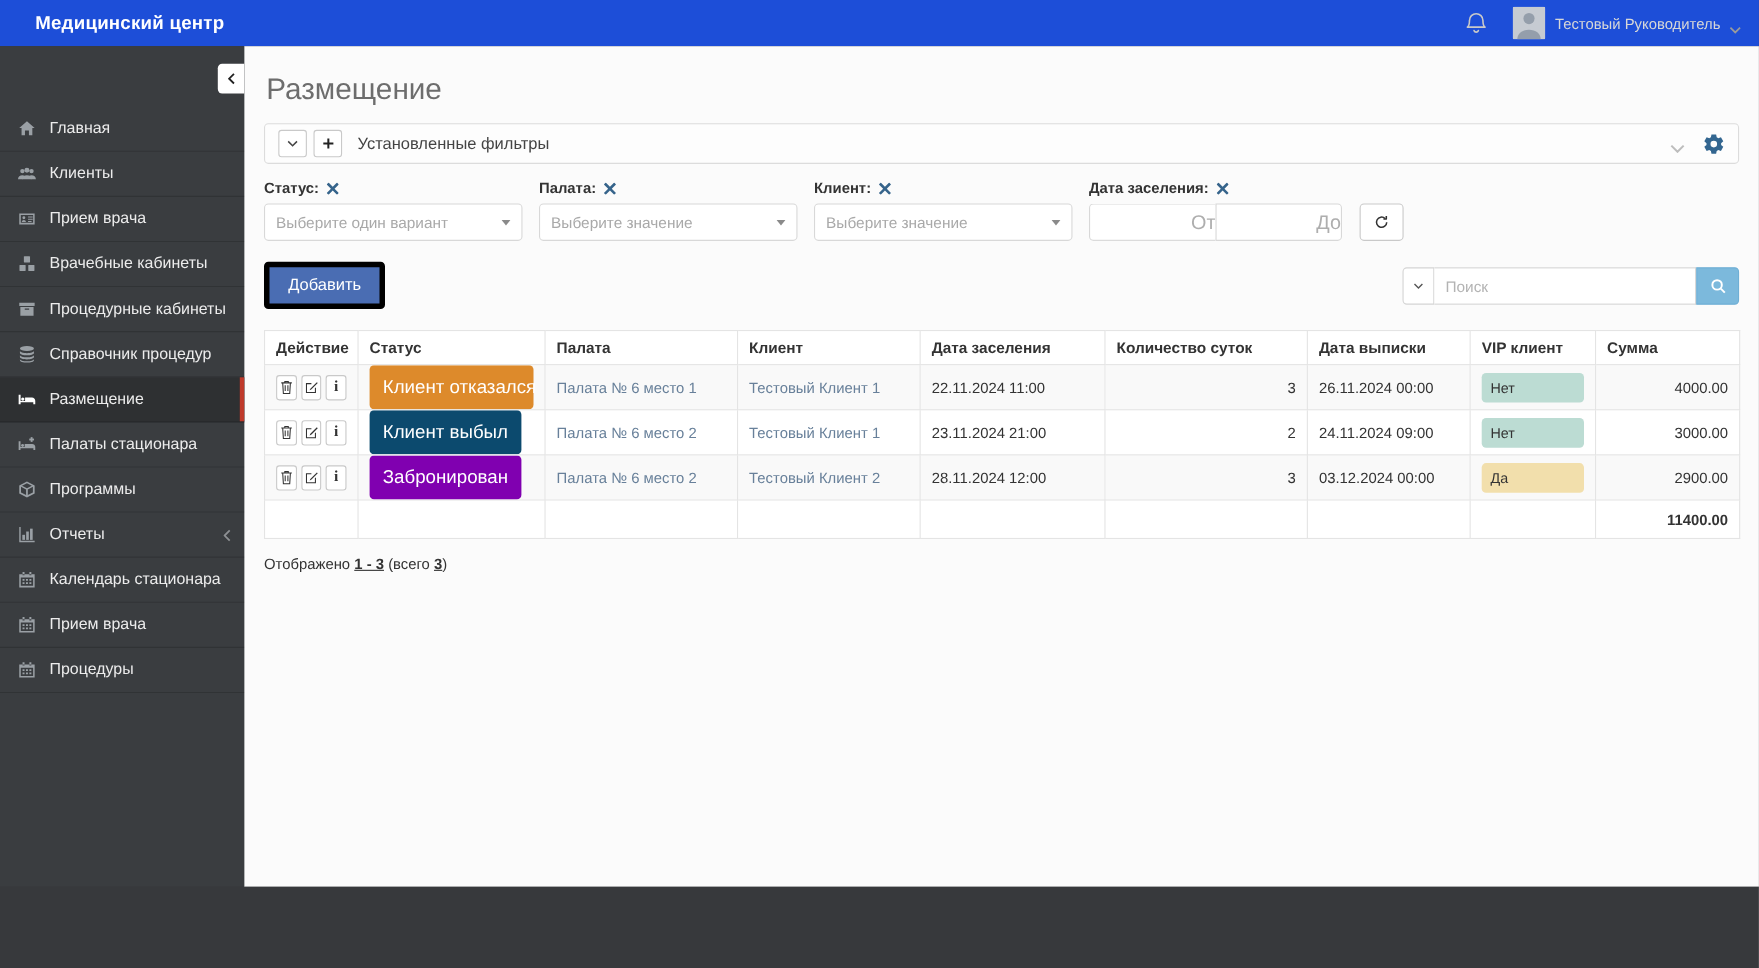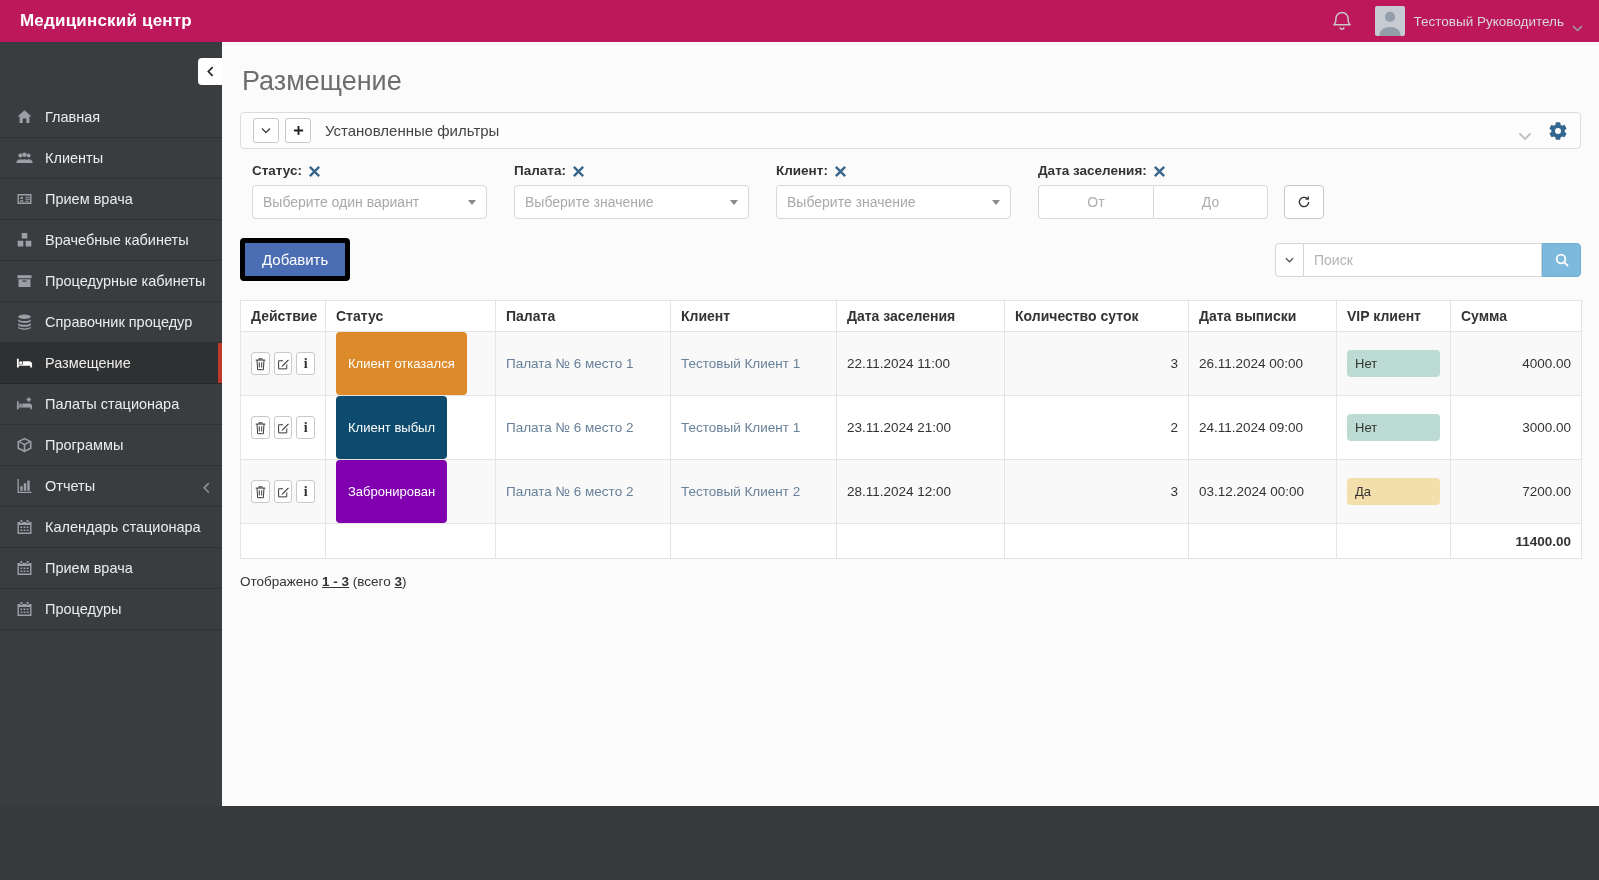--- a/index.html
+++ b/index.html
@@ -3,22 +3,22 @@
 <meta charset="utf-8">
 <style>
   * { box-sizing: border-box; margin: 0; padding: 0; }
   html,body { width:1599px; height:880px; overflow:hidden; }
   body {
     font-family: "Liberation Sans", sans-serif;
     background: #37393c;
   }
   
   .topbar {
-    height:42px; background:#be185d; display:flex; align-items:center;
-    padding:0 16px 0 20px; color:#fff;
+    height:42px; background:#1d4ed8; display:flex; align-items:center;
+    padding:0 16px 0 32px; color:#fff;
   }
   .topbar .app-title { font-size:17px; font-weight:700; letter-spacing:.2px; }
   .topbar .spacer { flex:1; }
   .topbar .bell { width:22px; height:22px; margin-right:22px; cursor:pointer; }
   .topbar .avatar { width:30px; height:30px; border-radius:2px; overflow:hidden; margin-right:9px; }
   .topbar .user-name { font-size:13.5px; color:#d7d7d7; margin-right:8px; cursor:pointer; }
   .topbar .user-caret { width:11px; height:7px; color:#9b9b9b; }
 
   
   .layout { display:flex; height:764px; }
@@ -58,33 +58,33 @@
     display:flex; align-items:center; justify-content:center; margin-right:6px; cursor:pointer; color:#444;
   }
   .mini-btn svg { width:10px; height:7px; }
   .mini-btn.plus svg { width:11px; height:11px; }
   .filter-panel .panel-label { font-size:15px; color:#444; margin-left:8px; }
   .filter-panel .right { margin-left:auto; display:flex; align-items:center; gap:16px; }
   .panel-caret { width:14px; height:9px; color:#bdbdbd; cursor:pointer; }
   .gear { width:20px; height:20px; color:var(--gear,#336690); cursor:pointer; }
 
   .filter-row { display:flex; margin-top:14px; }
-  .filter-field { margin-right:15px;margin-left:12px; }
+  .filter-field { margin-right:15px; }
   .f-label { font-size:13.5px; font-weight:700; color:#333; margin-bottom:7px; display:flex; align-items:center; gap:7px; }
   .clear-x { width:11px; height:11px; cursor:pointer; display:inline-block; }
   .control {
     width:235px; height:34px; background:#fff; border:1px solid #d8d8d8; border-radius:4px;
     display:flex; align-items:center; padding:0 10px; font-size:14px; color:#a9a9a9; cursor:pointer;
   }
   .control .ph { flex:1; white-space:nowrap; overflow:hidden; }
   .caret-tri { width:0; height:0; border-left:4.5px solid transparent; border-right:4.5px solid transparent; border-top:5px solid #8a8a8a; }
   .date-group { display:flex; }
   .date-input {
-    width:115px; height:34px; border:1px solid #d8d8d8; background:#fff; font-size:14px; color:#000000;
-    text-align:center; font-family:"Liberation Sans",sans-serif;
+    width:115px; height:34px; border:1px solid #d8d8d8; background:#fff; font-size:18px; color:#000000;
+    text-align:right; font-family:"Liberation Sans",sans-serif;
   }
   .date-input::placeholder { color:#aeaeae; }
   .date-input.from { border-radius:4px 0 0 4px; border-right:none; }
   .date-input.to { border-radius:0 4px 4px 0; }
   .refresh-btn {
     width:40px; height:34px; margin-left:16px; background:#fff; border:1px solid #c9c9c9; border-radius:4px;
     display:flex; align-items:center; justify-content:center; cursor:pointer; color:#333;
   }
   .refresh-btn svg { width:14px; height:14px; }
 
@@ -121,21 +121,21 @@
   td.num, .total-cell { text-align:right; }
   td.link { color:var(--link,#68809a); cursor:pointer; }
   .act-wrap { display:flex; gap:4px; }
   .act-btn {
     width:24px; height:23px; background:#fff; border:1px solid #c9c9c9; border-radius:3px;
     display:flex; align-items:center; justify-content:center; cursor:pointer; color:#333; padding:0;
   }
   .act-btn svg { width:13px; height:14px; }
   .act-btn .info-i { font-family:"Liberation Serif",serif; font-weight:700; font-size:14px; font-style:normal; }
   .status-badge {
-    display:inline-block; padding:24px 12px; border-radius:4px; color:#fff; font-size:13px; max-width:100%;
+    display:inline-block; padding:10px 12px; border-radius:4px; color:#fff; font-size:17px; max-width:100%;
   }
   .vip-badge { display:block; padding:6px 8px; border-radius:4px; color:#333; font-size:13px; }
   .total-cell { font-weight:700; }
   .footer-info { margin-top:15px; font-size:13.5px; color:#333; }
   .footer-info b { font-weight:700;text-decoration:underline; }
 </style>
 </head>
 <body>
 
 <header class="topbar">
@@ -556,21 +556,21 @@
         </td>
         <td><span class="status-badge" style="background: rgb(128, 0, 176);">Забронирован</span></td>
         <td class="link ward">Палата № 6 место 2</td>
         <td class="link client">Тестовый Клиент 2</td>
         <td class="checkin">28.11.2024 12:00</td>
         <td class="num days">3</td>
         <td class="checkout">03.12.2024 00:00</td>
         <td>
               <span class="vip-badge" style="background: rgb(242, 223, 172);">Да</span>
             </td>
-        <td class="num sum">7200.00</td>
+        <td class="num sum">2900.00</td>
       </tr>
     </tbody>
       <tfoot>
         <tr class="total-row">
           <td></td>
             <td></td>
             <td></td>
           <td></td>
             <td></td>
             <td></td>

